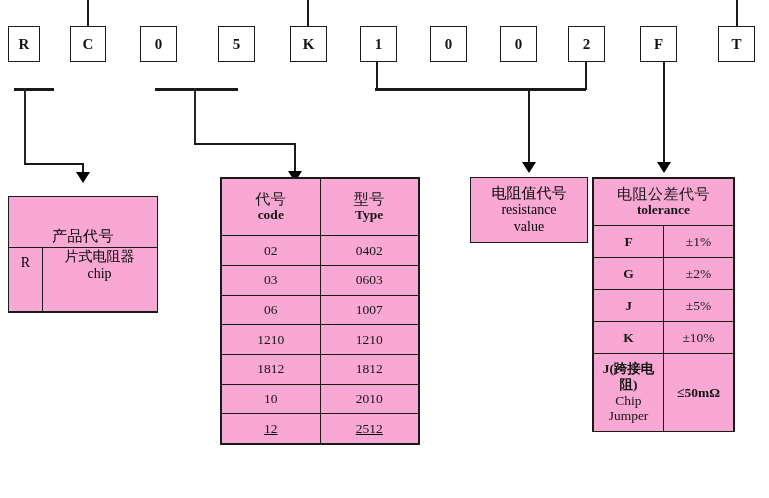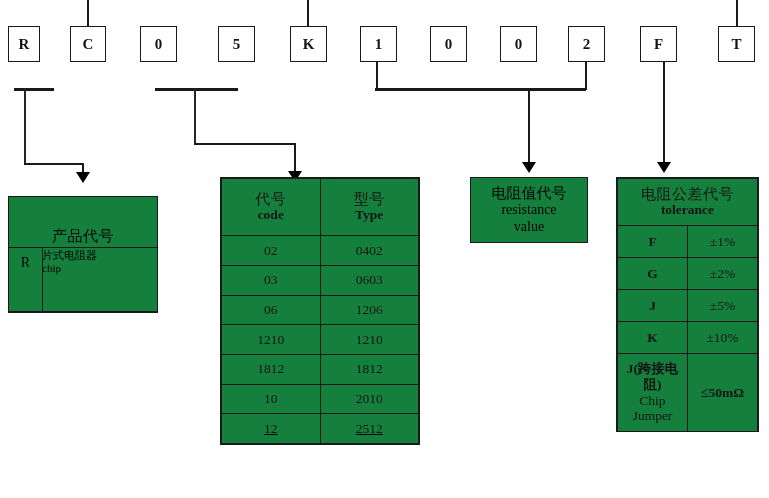--- a/index.html
+++ b/index.html
@@ -61,21 +61,21 @@
     height: 0;
     border-left: 7px solid transparent;
     border-right: 7px solid transparent;
     border-top: 11px solid #000000;
   }
 
   
   .panel {
     position: absolute;
     border: 1.6px solid #1a1a1a;
-    background: #15803d;
+    background: #f9a8d4;
     box-sizing: border-box;
   }
   .tbl {
     width: 100%;
     height: 100%;
     border-collapse: collapse;
     table-layout: fixed;
   }
   .tbl td {
     border: 1.2px solid #1a1a1a;
@@ -129,22 +129,22 @@
     top: 58px;
     width: 33px;
     text-align: center;
     font-size: 14px;
   }
   #product-code-panel .pc-cn {
     position: absolute;
     left: 33px;
     right: 0;
     top: 52px;
-    text-align: left;
-    font-size: 11px;
+    text-align: center;
+    font-size: 14px;
     line-height: 1.18;
   }
   #product-code-panel .pc-bottomline {
     position: absolute;
     left: 0; right: 0;
     bottom: 0;
     height: 1.4px;
     background: #1a1a1a;
   }
 
@@ -244,21 +244,21 @@
         <tr style="height:27px;">
           <td class="size-cell">02</td>
           <td class="size-cell">0402</td>
         </tr>
         <tr style="height:27px;">
           <td class="size-cell">03</td>
           <td class="size-cell">0603</td>
         </tr>
         <tr style="height:27px;">
           <td class="size-cell">06</td>
-          <td class="size-cell">1206</td>
+          <td class="size-cell">1007</td>
         </tr>
         <tr style="height:27px;">
           <td class="size-cell">1210</td>
           <td class="size-cell">1210</td>
         </tr>
         <tr style="height:27px;">
           <td class="size-cell">1812</td>
           <td class="size-cell">1812</td>
         </tr>
         <tr style="height:27px;">
@@ -274,21 +274,21 @@
   </div>
 
   <div class="panel" id="resistance-value-panel" style="left:470px; top:177px; width:118px; height:66px;">
     <div class="rv-inner">
       <div class="rv-cn">电阻值代号</div>
       <div class="rv-en">resistance</div>
       <div class="rv-en">value</div>
     </div>
   </div>
 
-  <div class="panel" id="tolerance-table-panel" style="left:616px; top:177px; width:143px; height:255px;">
+  <div class="panel" id="tolerance-table-panel" style="left:592px; top:177px; width:143px; height:255px;">
     <table class="tbl">
       <tbody>
         <tr style="height:47px;">
           <td colspan="2">
             <div class="hdr-cn">电阻公差代号</div>
             <div class="hdr-en bold">tolerance</div>
           </td>
         </tr>
         <tr style="height:32px;">
           <td class="tol-cell">F</td>

